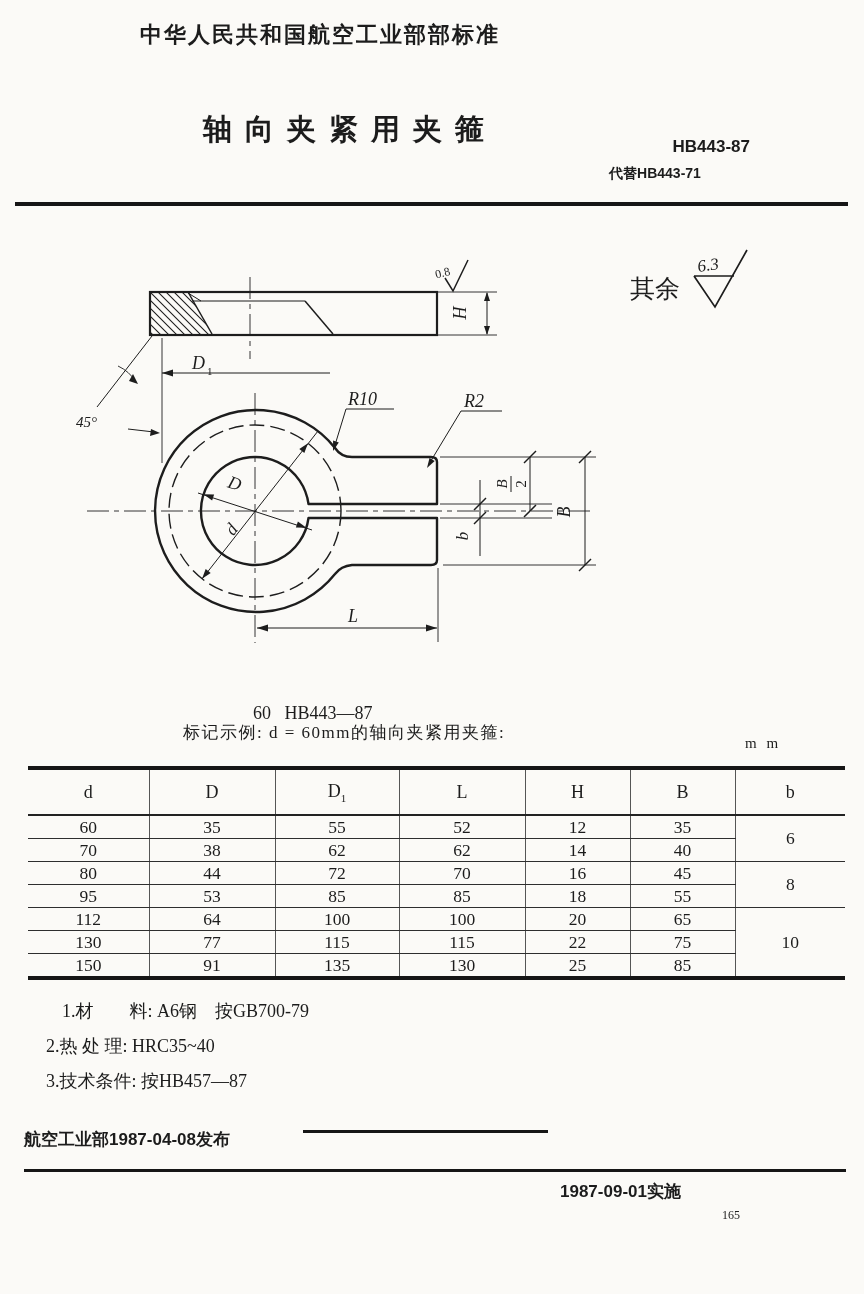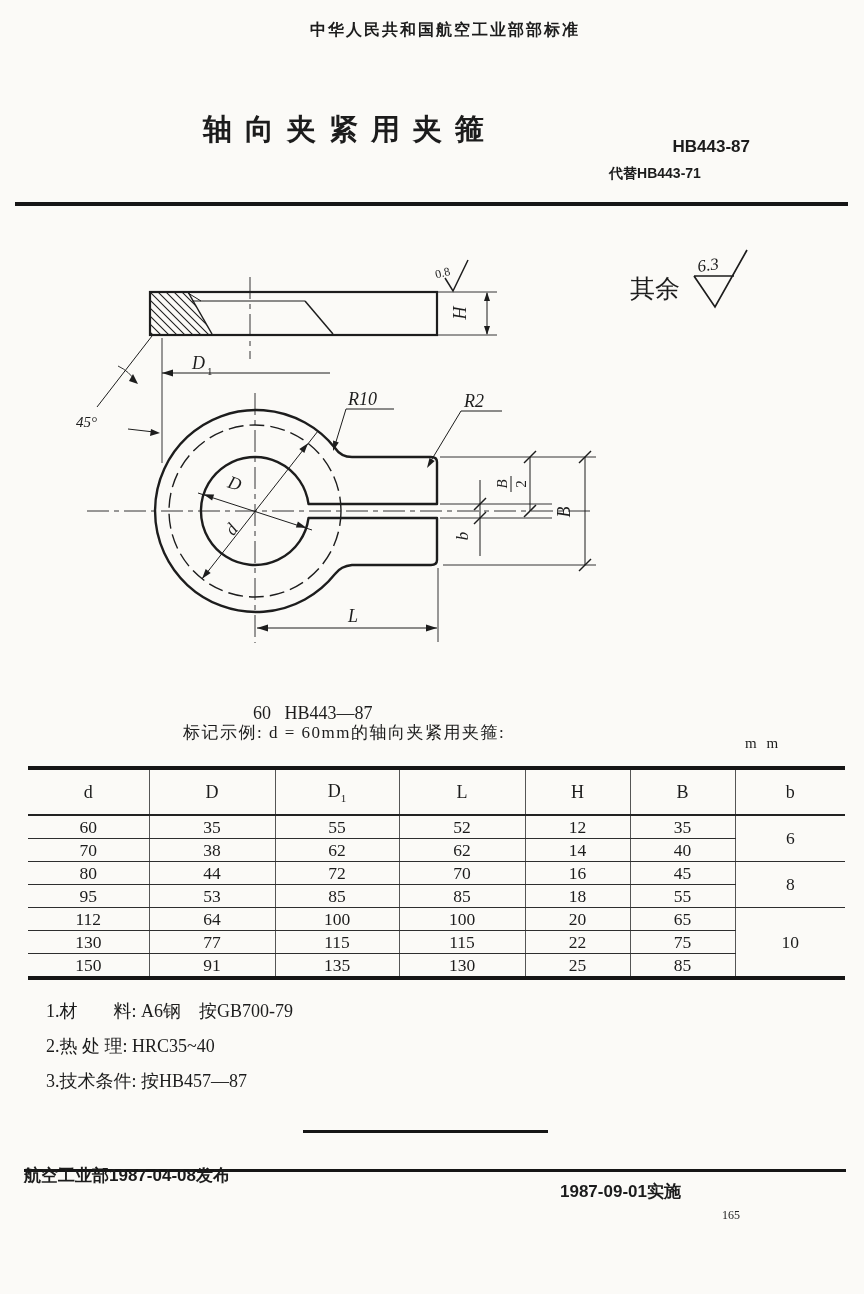--- a/index.html
+++ b/index.html
@@ -3,22 +3,22 @@
 <meta charset="utf-8">
 <style>
   html,body{margin:0;padding:0;}
   body{
     width:864px;height:1294px;position:relative;overflow:hidden;
     background:#fbfaf7;color:#1c1c1c;
     font-family:"Liberation Serif", serif;
   }
   .abs{position:absolute;}
   .sans{font-family:"Liberation Sans", sans-serif;}
-  .ministry{left:140px;top:20px;width:440px;text-align:right;
-    font-size:16px;font-weight:bold;letter-spacing:2px;}
+  .ministry{left:140px;top:20px;width:440px;text-align:left;
+    font-size:22px;font-weight:bold;letter-spacing:2px;}
   .doc-title{left:150px;top:110px;width:400px;text-align:center;
     font-size:29px;font-weight:bold;letter-spacing:13px;}
   .std-no{left:600px;top:137px;width:150px;text-align:right;
     font-size:17px;font-weight:bold;}
   .supersedes{left:580px;top:165px;width:150px;text-align:center;
     font-size:14px;font-weight:bold;}
   .rule-top{left:15px;top:202px;width:833px;height:4px;background:#161616;}
   .marking1{left:183px;top:673px;font-size:17px;letter-spacing:1.5px;white-space:pre;margin-top:48px;}
   .marking2{left:253px;top:703px;font-size:18px;white-space:pre;text-align:center;}
   .units{left:745px;top:735px;font-size:15px;letter-spacing:3px;}
@@ -27,24 +27,24 @@
     border-top:4px solid #161616;border-bottom:4px solid #161616;}
   table.dim th{height:42px;font-size:18px;font-weight:normal;
     border-bottom:2.5px solid #222;vertical-align:middle;}
   table.dim td{height:22px;font-size:17.5px;text-align:center;padding:0;
     border-bottom:1.6px solid #2e2e2e;vertical-align:middle;}
   table.dim th,table.dim td{border-right:1px solid #555;}
   table.dim th:last-child,table.dim td.bcol{border-right:none;}
   table.dim th{text-align:center;}
   table.dim sub{font-size:11px;}
   .note{left:46px;font-size:18px;white-space:pre;}
-  .n1{top:999px;} .n2{top:1034px;} .n3{top:1069px;}
+  .n1{top:999px;margin-left:16px;} .n2{top:1034px;} .n3{top:1069px;}
   .short-line{left:303px;top:1130px;width:245px;height:3px;background:#161616;}
   .footer-rule{left:24px;top:1169px;width:822px;height:3px;background:#161616;}
-  .footer-left{left:24px;top:1164px;font-size:17px;font-weight:bold;}
+  .footer-left{left:24px;top:1128px;font-size:17px;font-weight:bold;}
   .footer-right{left:560px;top:1180px;width:286px;
     font-size:17px;font-weight:bold;}
   .page-num{left:701px;top:1208px;width:60px;text-align:center;font-size:12px;}
   
   svg .ol{fill:none;stroke:#1d1d1d;stroke-width:2.4;stroke-linejoin:round;}
   svg .ol2{fill:none;stroke:#1d1d1d;stroke-width:2.2;}
   svg .thin{fill:none;stroke:#1d1d1d;stroke-width:1;}
   svg .xthin{fill:none;stroke:#1d1d1d;stroke-width:0.9;}
   svg .med{fill:none;stroke:#1d1d1d;stroke-width:1.5;}
   svg .cl{fill:none;stroke:#1d1d1d;stroke-width:0.9;stroke-dasharray:22 5 5 5;}

